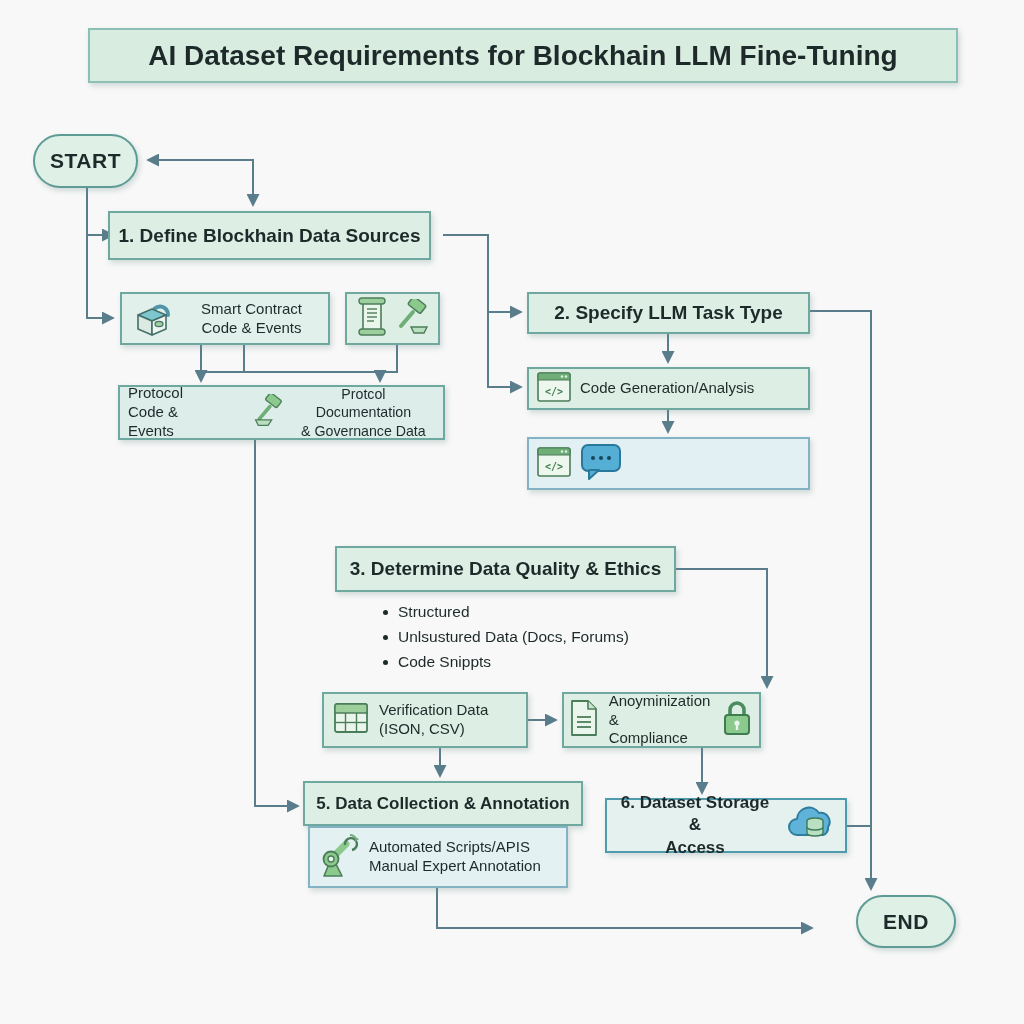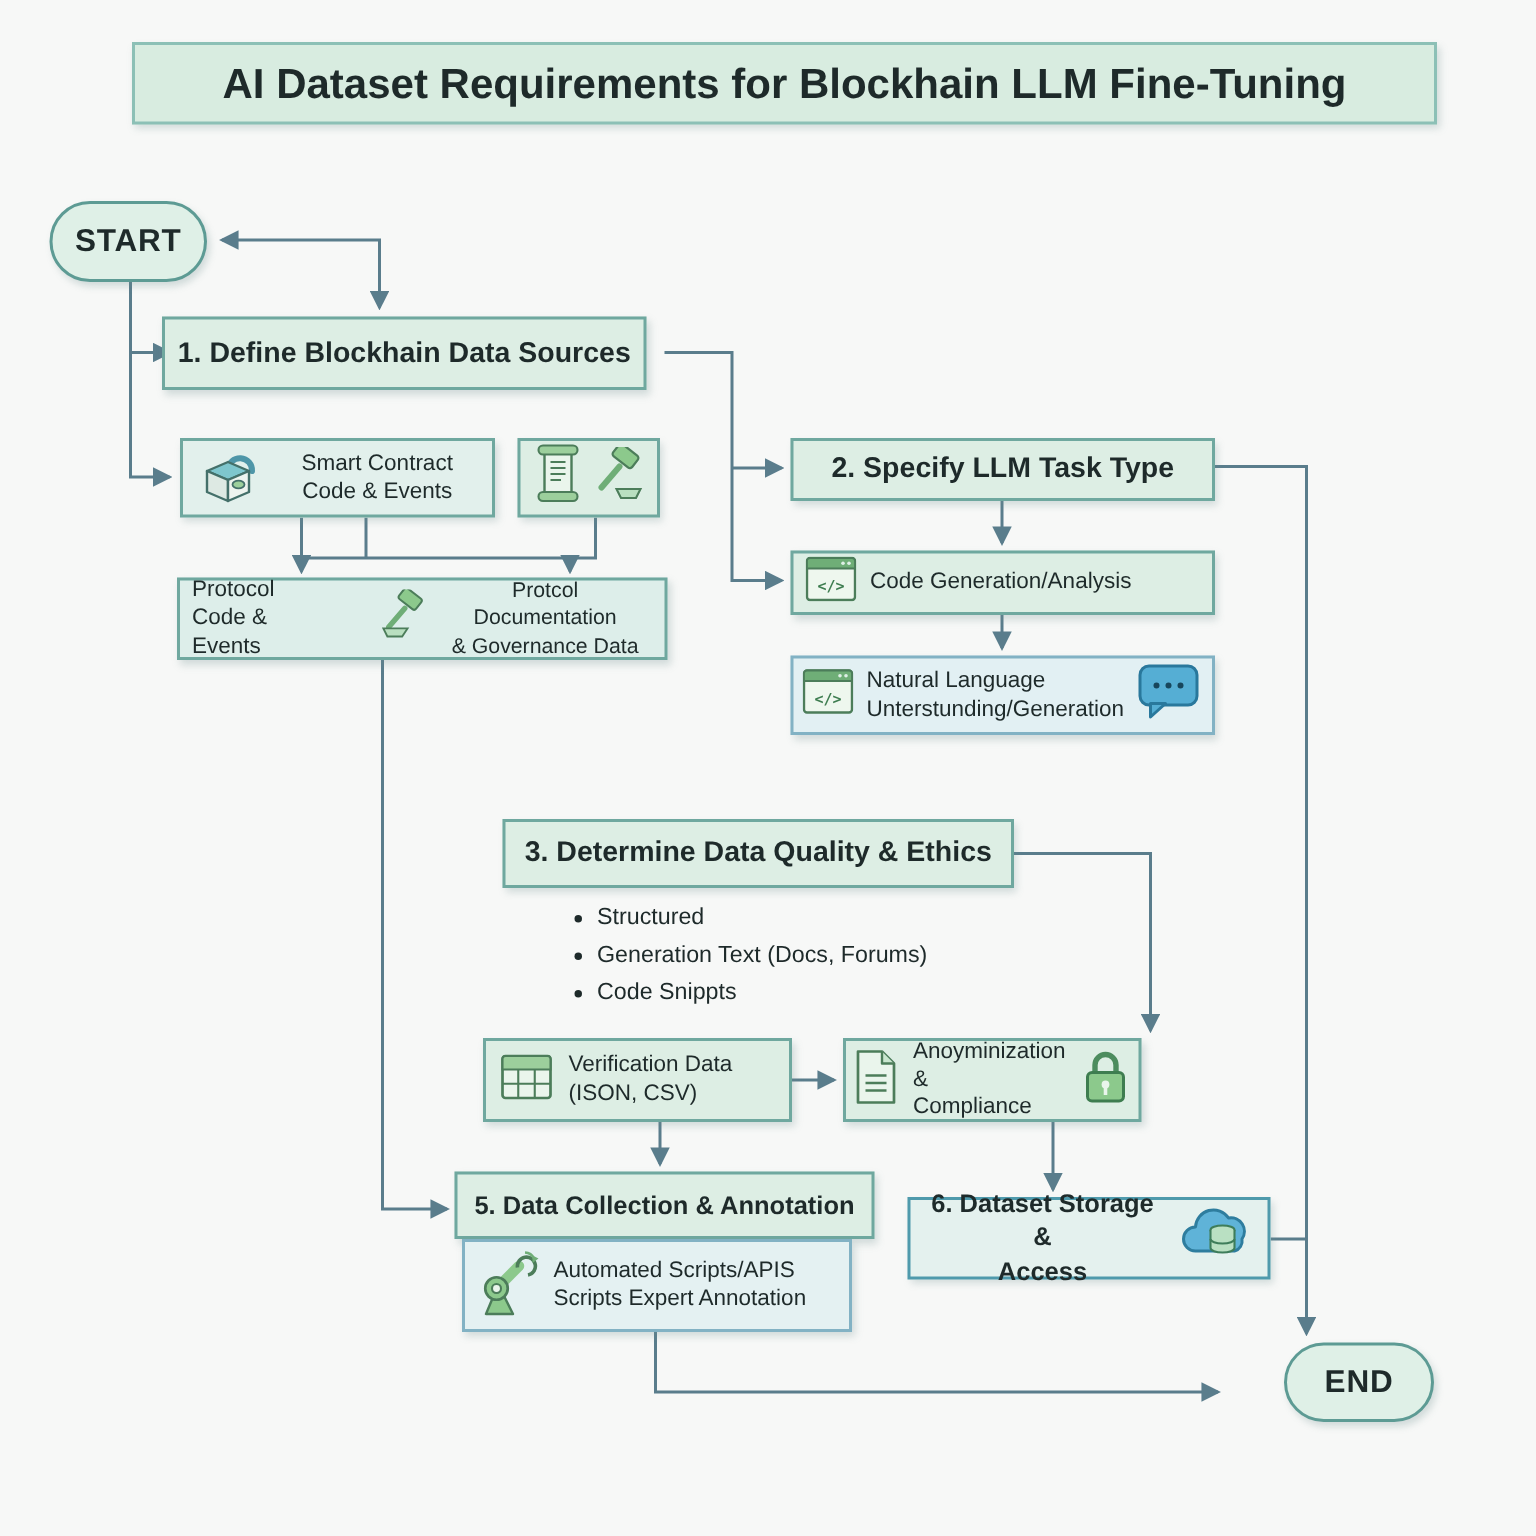--- a/index.html
+++ b/index.html
@@ -179,24 +179,20 @@
     <div class="row">
       <span>
         <svg width="34" height="30" viewBox="0 0 34 30">
           <rect x="1" y="1" width="32" height="28" rx="2" fill="#eef7ee" stroke="#4c7d5a" stroke-width="1.6"></rect>
           <path d="M1,8 h32 v-5 a2,2 0 0 0 -2,-2 h-28 a2,2 0 0 0 -2,2 z" fill="#6fae77" stroke="#4c7d5a" stroke-width="1.2"></path>
           <circle cx="25" cy="4.5" r="1.2" fill="#dff0e7"></circle>
           <circle cx="29" cy="4.5" r="1.2" fill="#dff0e7"></circle>
           <text x="17" y="23" font-size="10" font-weight="bold" fill="#3e7d50" text-anchor="middle">&lt;/&gt;</text>
         </svg>
       </span>
-      <div class="body15 grow">
-        <div>Natural Language</div>
-        <div>Unterstunding/Generation</div>
-      </div>
       <span>
         <svg width="44" height="38" viewBox="0 0 44 38">
           <rect x="2" y="2" width="38" height="26" rx="6" fill="#55aed4" stroke="#29789c" stroke-width="2"></rect>
           <polygon points="9,27 19,27 9,36" fill="#55aed4" stroke="#29789c" stroke-width="2" stroke-linejoin="round"></polygon>
           <circle cx="13" cy="15" r="2" fill="#17465c"></circle>
           <circle cx="21" cy="15" r="2" fill="#17465c"></circle>
           <circle cx="29" cy="15" r="2" fill="#17465c"></circle>
         </svg>
       </span>
     </div>
@@ -206,21 +202,21 @@
     <span>3. Determine Data Quality &amp; Ethics</span>
   </div>
 
   <div class="bullets">
     <div class="bullet-row">
       <span class="dot"></span>
       <span>Structured</span>
     </div>
     <div class="bullet-row">
       <span class="dot"></span>
-      <span>Generation Text (Docs, Forums)</span>
+      <span>Unlsustured Data (Docs, Forums)</span>
     </div>
     <div class="bullet-row">
       <span class="dot"></span>
       <span>Code Snippts</span>
     </div>
   </div>
 
   <div class="node" style="left:322px;top:692px;width:206px;height:56px;">
     <div class="row">
       <span>
@@ -280,21 +276,21 @@
           <path d="M14,26 L28,12" stroke="#4c7d5a" stroke-width="1.2" fill="none" opacity="0"></path>
           <circle cx="13" cy="27" r="7.5" fill="#8cc98c" stroke="#4c7d5a" stroke-width="1.8"></circle>
           <circle cx="13" cy="27" r="3" fill="#eaf5ec" stroke="#4c7d5a" stroke-width="1.4"></circle>
           <path d="M27,13 a6,6 0 1 1 7,5" fill="none" stroke="#4c7d5a" stroke-width="2.4"></path>
           <path d="M32,3 a7,7 0 0 1 6,4" fill="none" stroke="#6fae77" stroke-width="1.8"></path>
           <polygon points="37,5 41,7 37,10" fill="#6fae77"></polygon>
         </svg>
       </span>
       <div class="body15">
         <div>Automated Scripts/APIS</div>
-        <div>Scripts Expert Annotation</div>
+        <div>Manual Expert Annotation</div>
       </div>
     </div>
   </div>
 
   <div class="node storagebox" style="left:605px;top:798px;width:242px;height:55px;">
     <div class="row" style="gap:10px;align-items:center;">
       <div class="tcenter grow" style="font-weight:bold;font-size:17px;line-height:1.3;">
         <div>6. Dataset Storage &amp;</div>
         <div>Access</div>
       </div>

